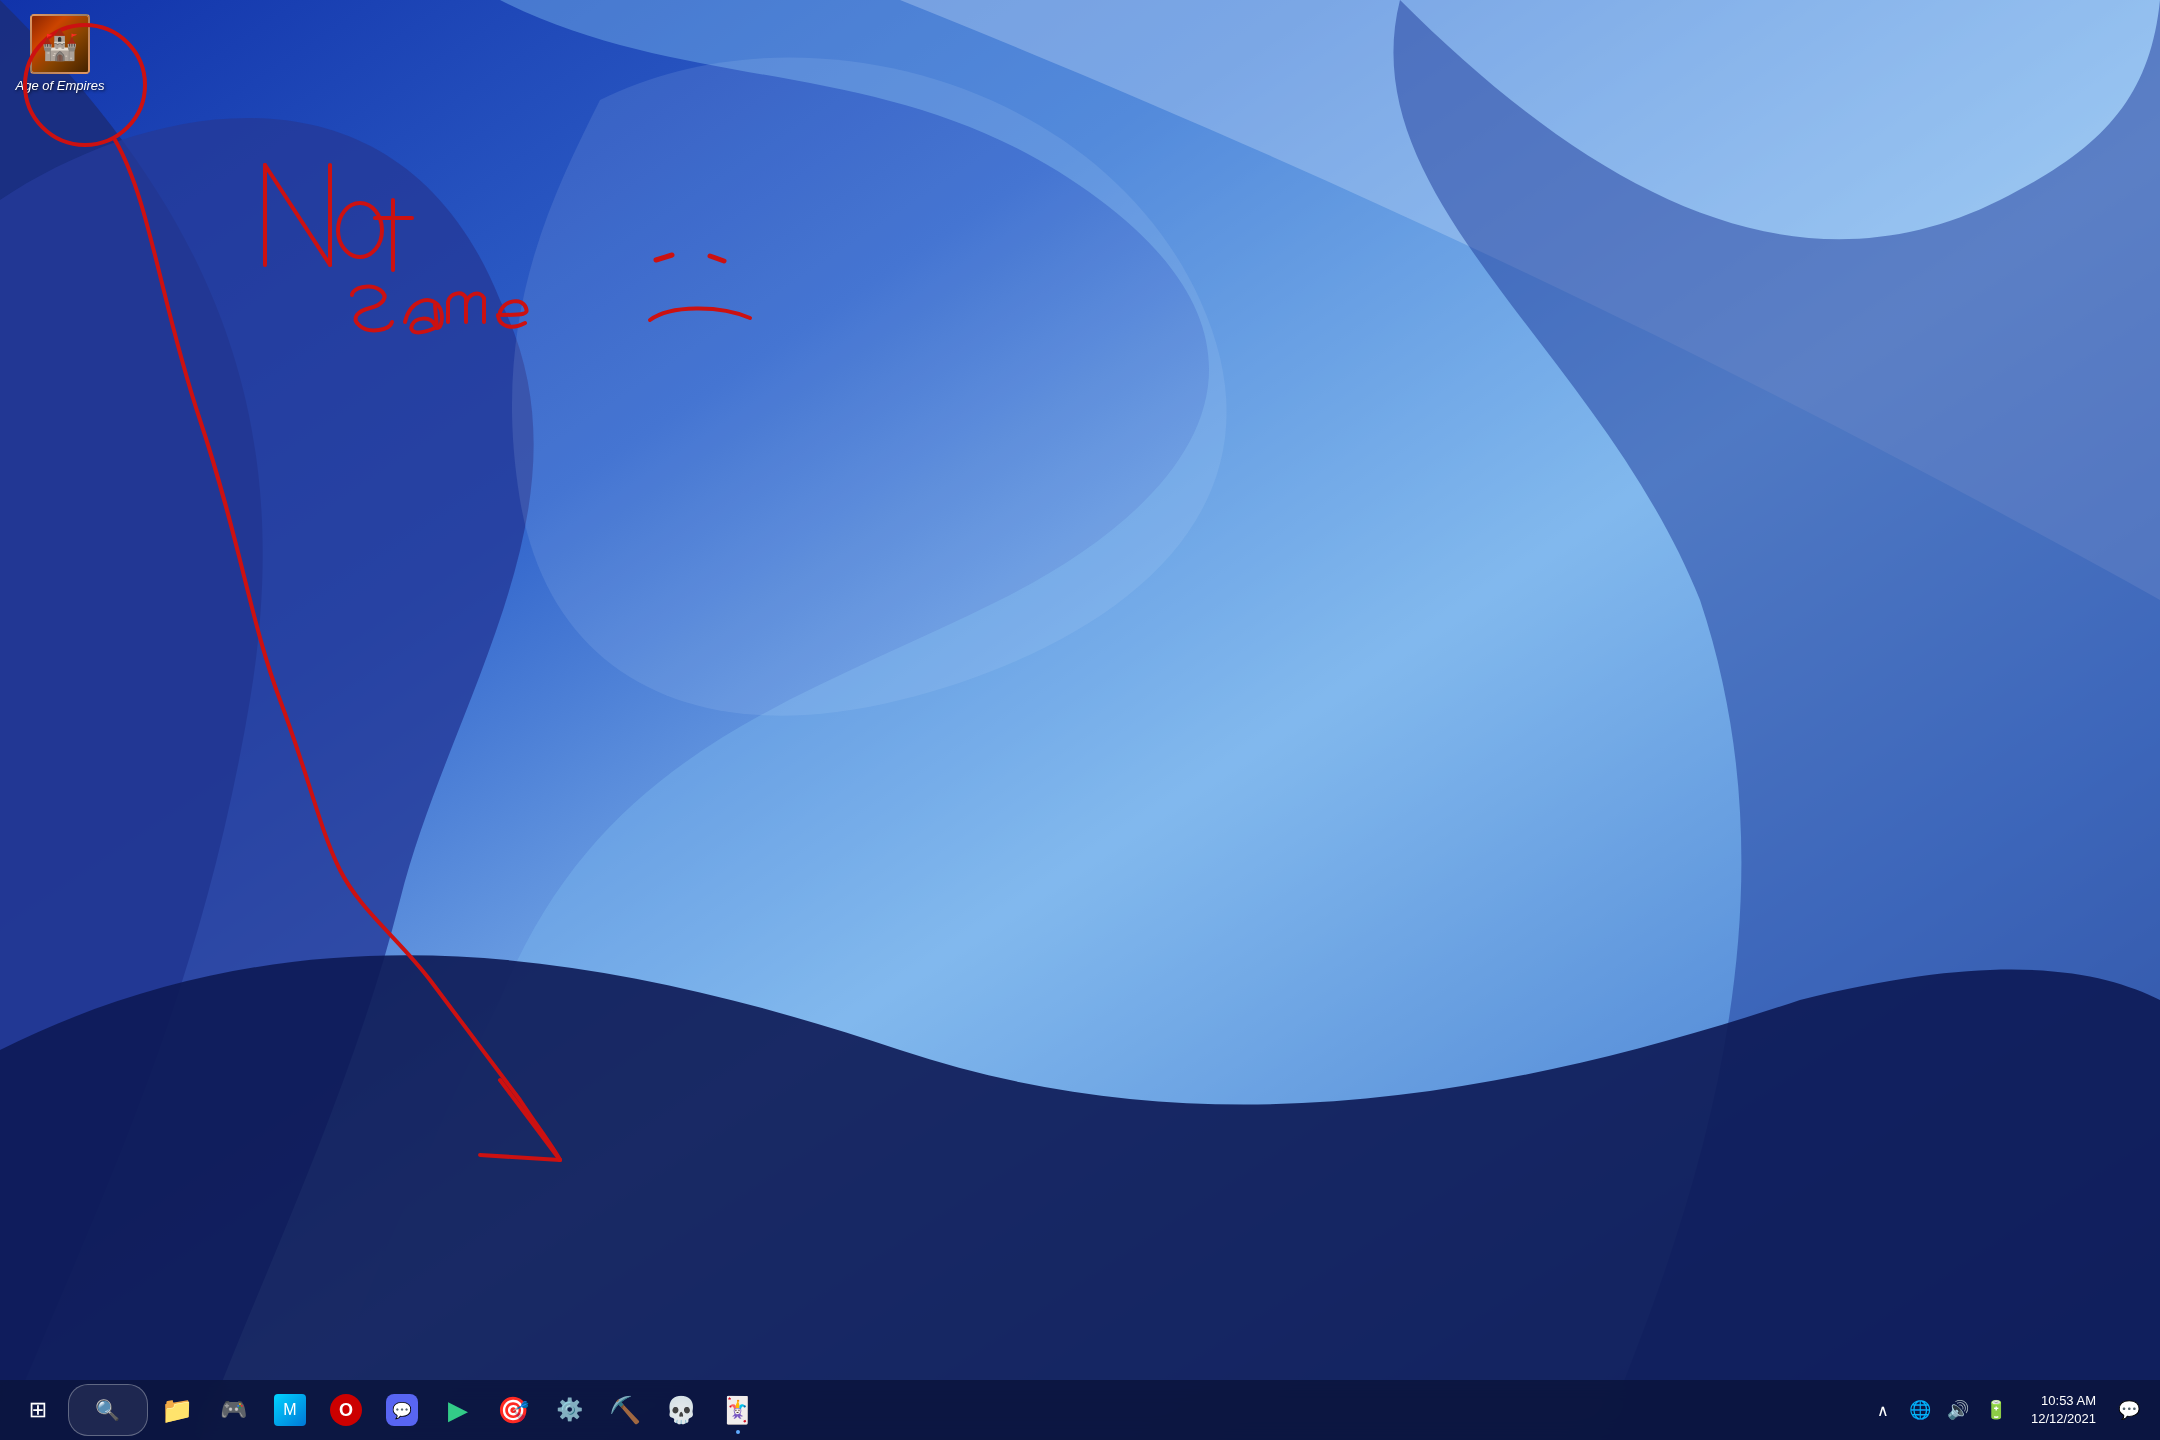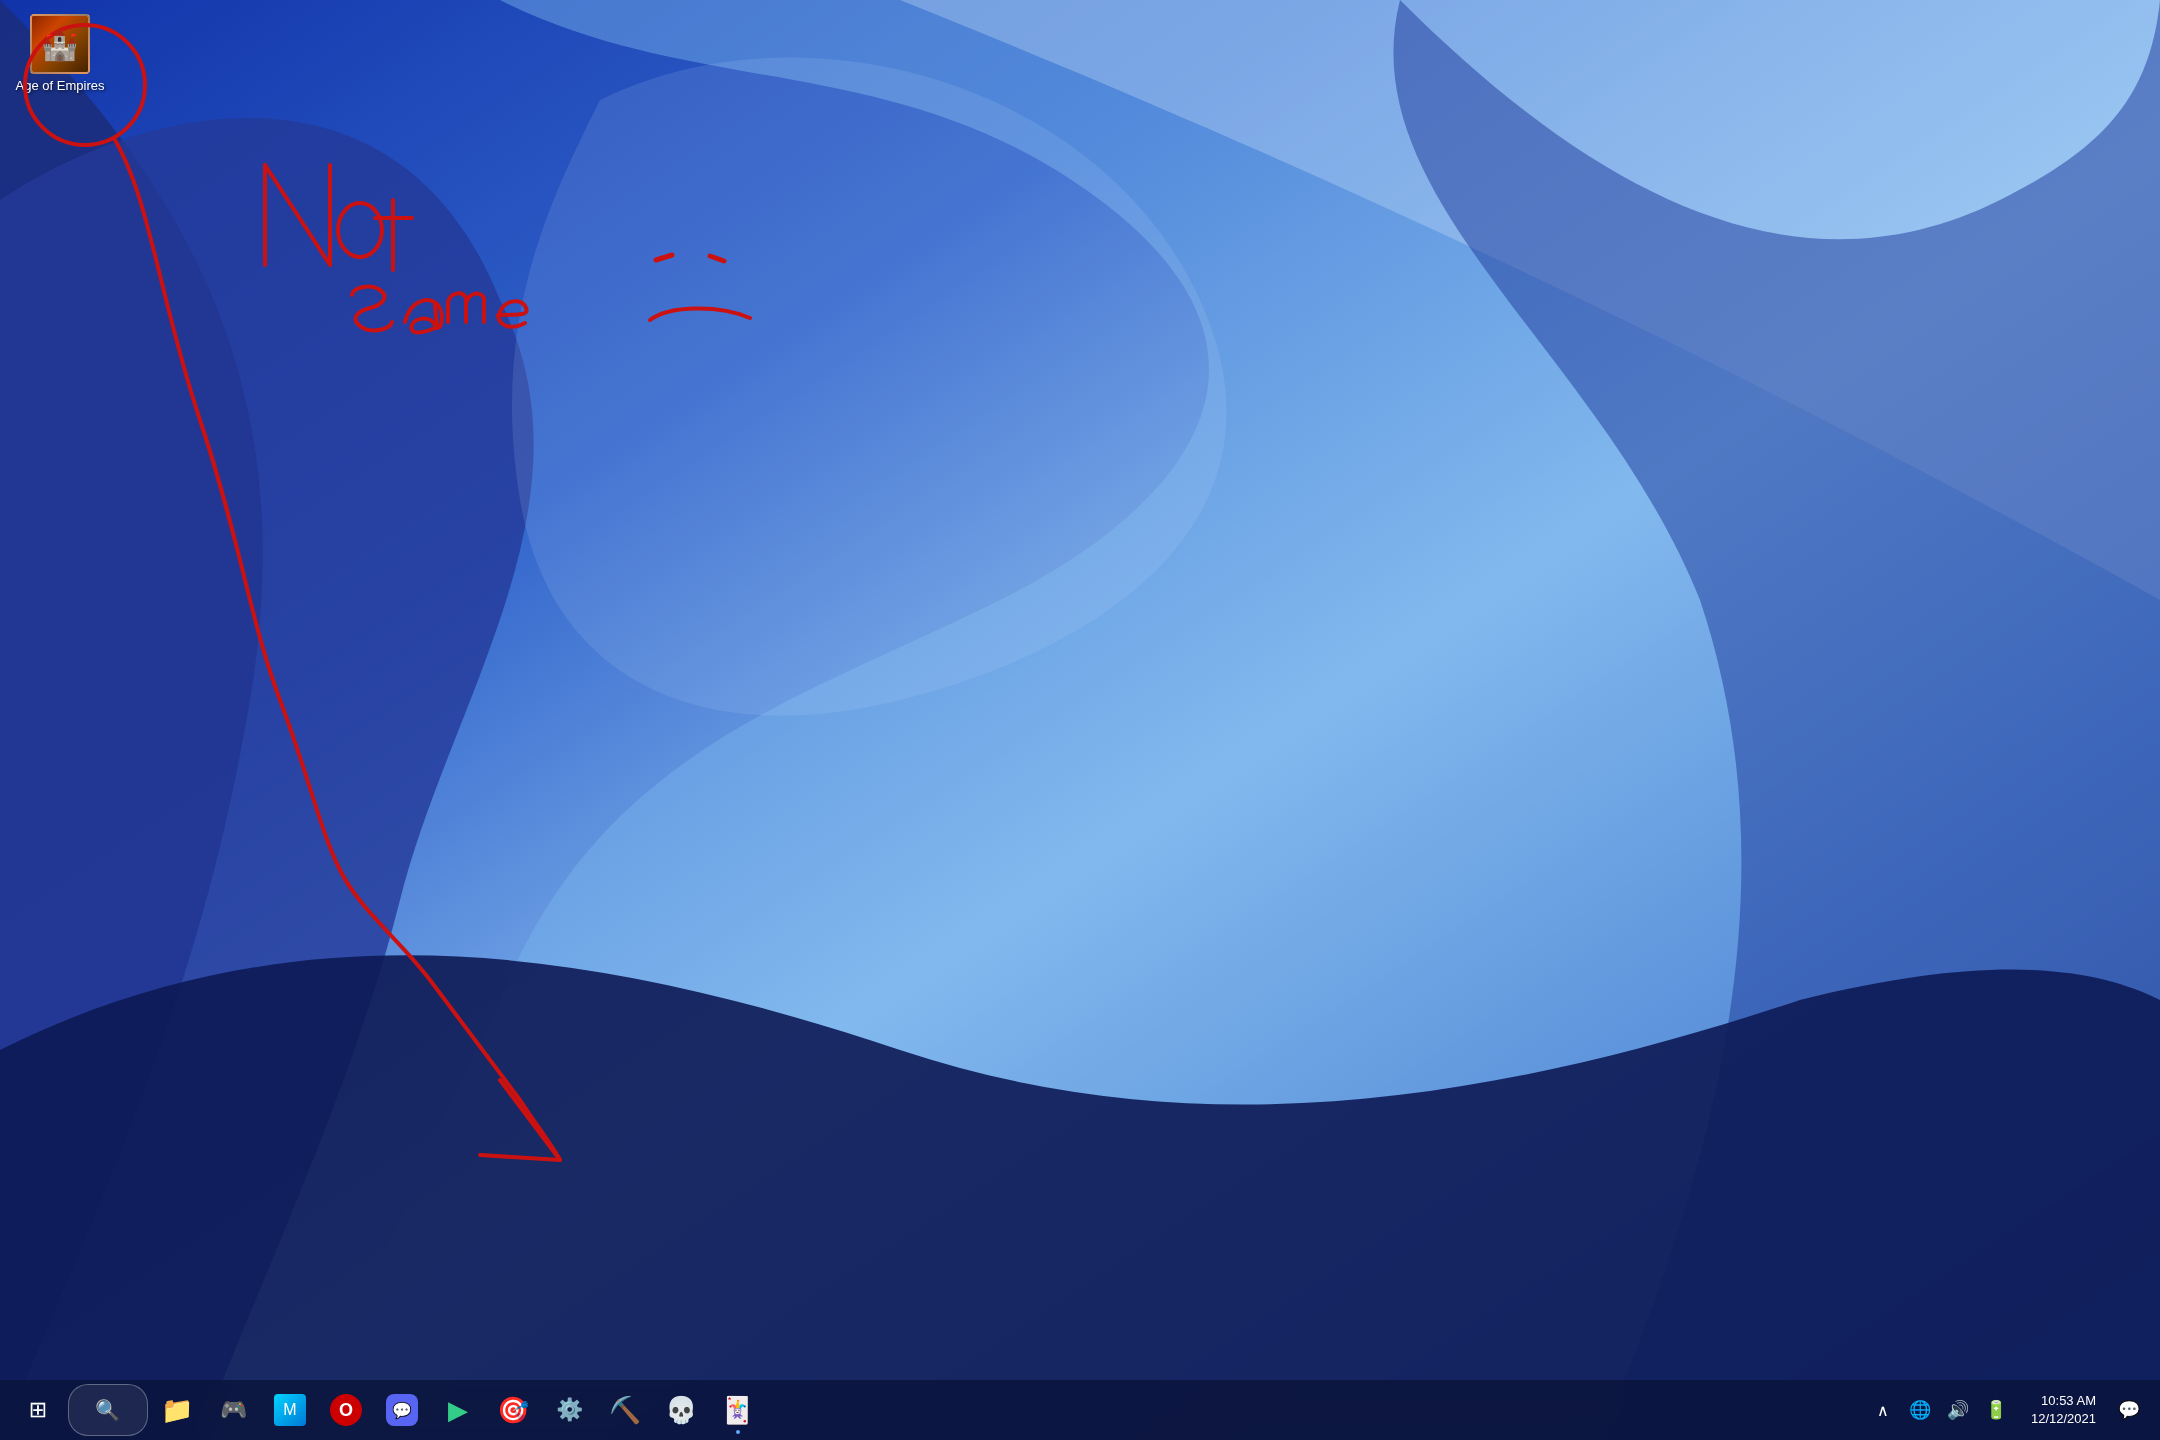--- a/index.html
+++ b/index.html
@@ -78,20 +78,21 @@
       z-index: 1;
       font-size: 30px;
     }
 
     .icon-label {
       color: white;
       font-size: 13px;
       text-align: center;
       text-shadow: 1px 1px 3px rgba(0,0,0,0.8);
       line-height: 1.2;
+      font-style: italic;
     }
 
     
     #drawing-layer {
       position: absolute;
       top: 0; left: 0;
       width: 100%; height: 100%;
       pointer-events: none;
     }
 

